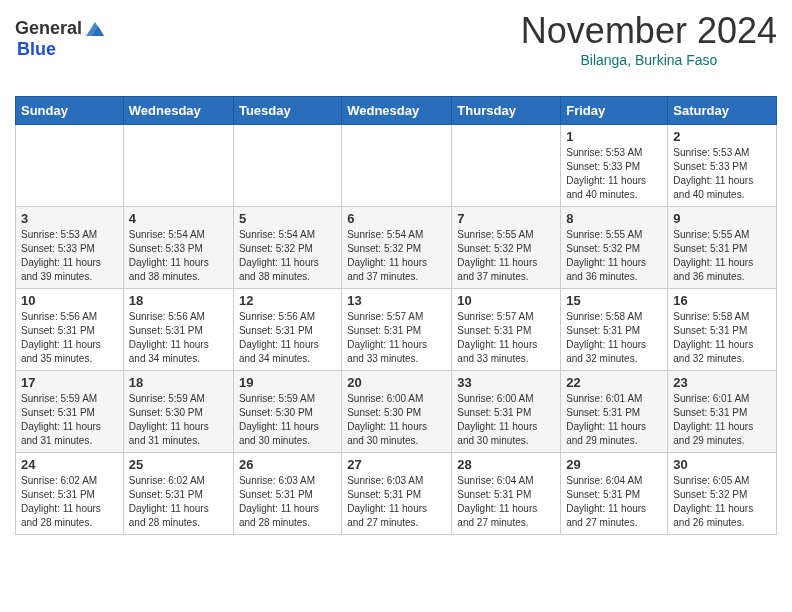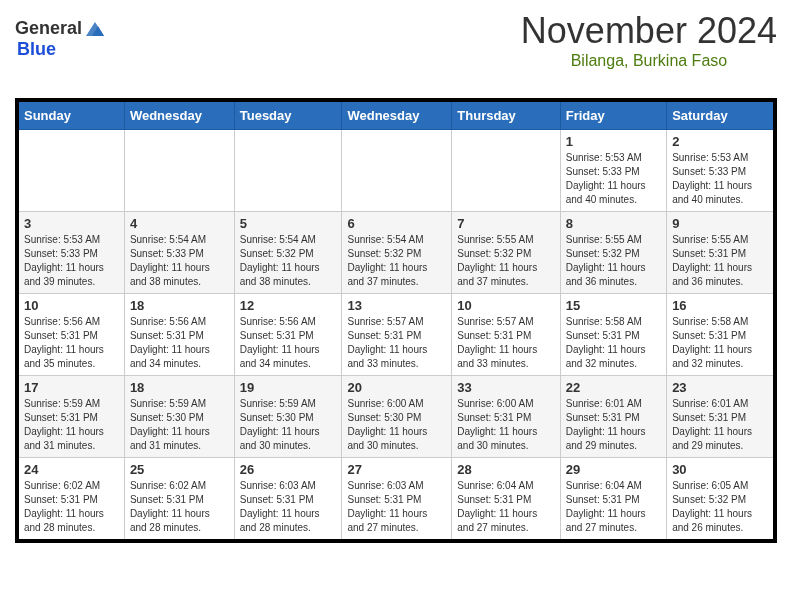--- a/index.html
+++ b/index.html
@@ -40,27 +40,27 @@
     }
     .title-section {
       text-align: center;
     }
     .month-title {
       font-size: 36px;
       color: #333;
       font-weight: normal;
     }
     .subtitle {
-      font-size: 16px;
-      color: #4d7c0f;
+      font-size: 14px;
+      color: #0f766e;
     }
     .calendar {
       width: 100%;
       border-collapse: collapse;
-      border: 4px solid #000000;
+      border: 1px solid #000000;
       margin-top: 28px;
     }
     .calendar th {
       background: #2a6ebb;
       color: #fff;
       font-size: 13px;
       font-weight: bold;
       padding: 6px 5px;
       text-align: left;
       border: 1px solid #1a5aa0;

